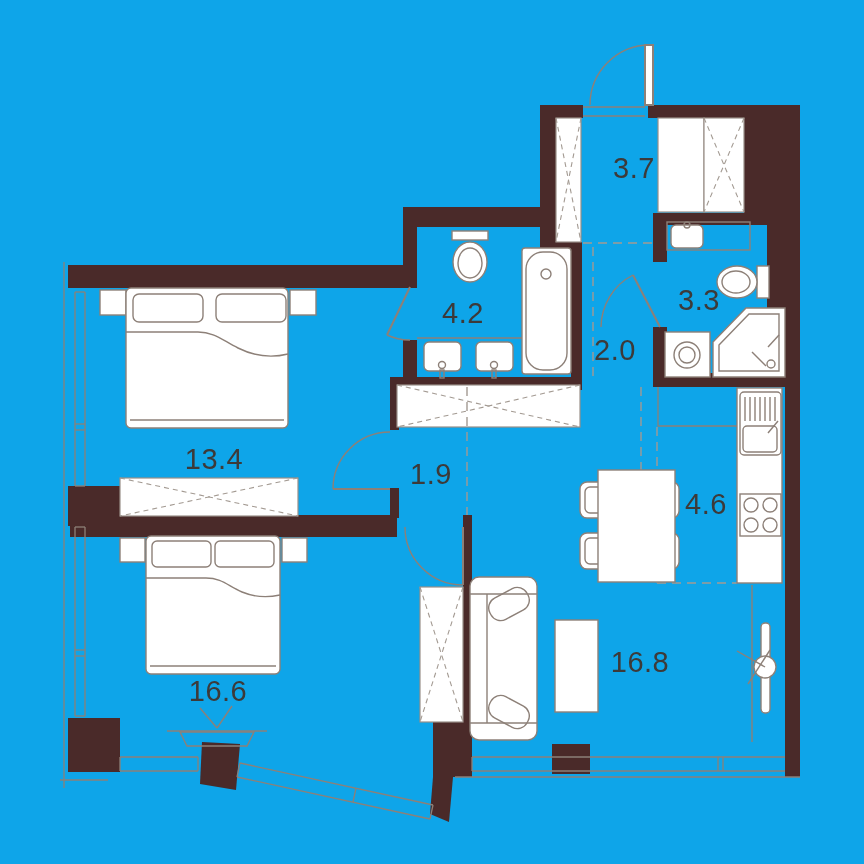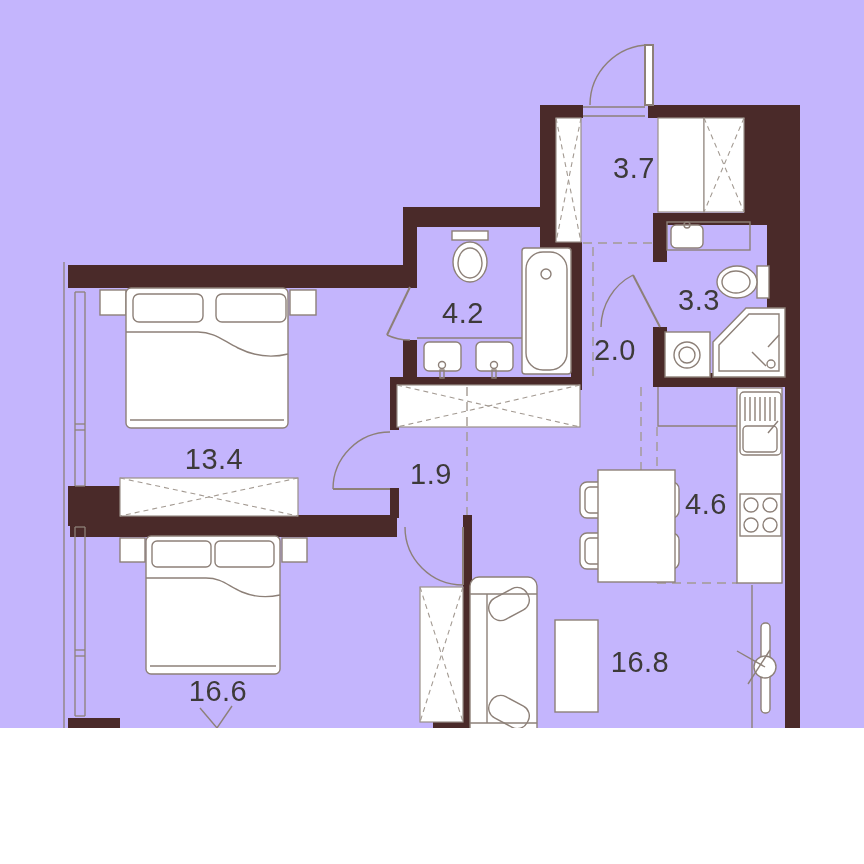--- a/index.html
+++ b/index.html
@@ -1,16 +1,16 @@
 <!DOCTYPE html>
 <html><head>
 <meta charset="utf-8">
 <style>
   html,body{margin:0;padding:0;background:#ffffff;}
-  .canvas{position:relative;width:864px;height:728px;background:#c4b5fd;overflow:hidden;
+  .canvas{position:relative;width:864px;height:864px;background:#0ea5e9;overflow:hidden;
           font-family:"Liberation Sans", sans-serif;}
   svg{position:absolute;left:0;top:0;}
   .wall{fill:#4a2a29;stroke:none;}
   .thin{stroke:#8d8078;stroke-width:1.3;fill:none;}
   .fix{stroke:#8d8078;stroke-width:1.4;fill:#ffffff;}
   .fixline{stroke:#8d8078;stroke-width:1.4;fill:none;}
   .ward{fill:#ffffff;stroke:#9a9089;stroke-width:1.2;}
   .wardx{stroke:#a39a92;stroke-width:1.1;stroke-dasharray:5 4;fill:none;}
   .zone{stroke:#a39a92;stroke-width:1.4;stroke-dasharray:9 6;fill:none;}
   .door{stroke:#8d8078;stroke-width:1.4;fill:none;}

